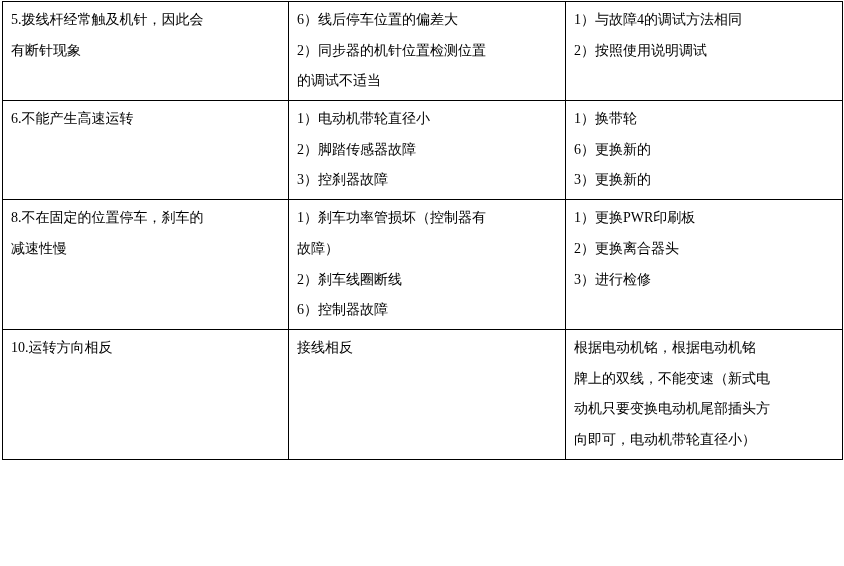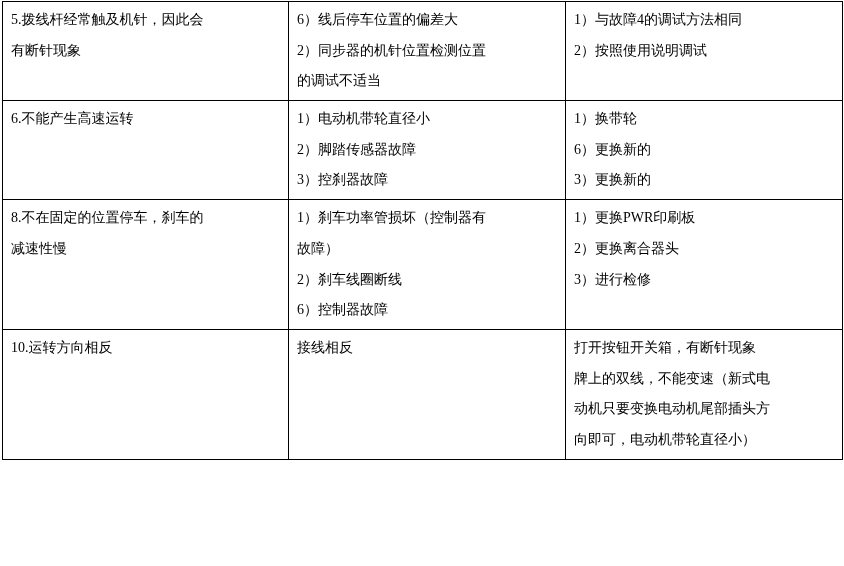--- a/index.html
+++ b/index.html
@@ -108,21 +108,21 @@
         </td>
       </tr>
       <tr>
         <td>
           <span class="cell-line">10.运转方向相反</span>
         </td>
         <td>
           <span class="cell-line">接线相反</span>
         </td>
         <td>
-          <span class="cell-line">打开按钮开关箱，有断针现象</span>
+          <span class="cell-line">根据电动机铭，根据电动机铭</span>
           <span class="cell-line">牌上的双线，不能变速（新式电</span>
           <span class="cell-line">动机只要变换电动机尾部插头方</span>
           <span class="cell-line">向即可，电动机带轮直径小）</span>
         </td>
       </tr>
     </tbody>
   </table>
 </div>
 
 </body></html>

